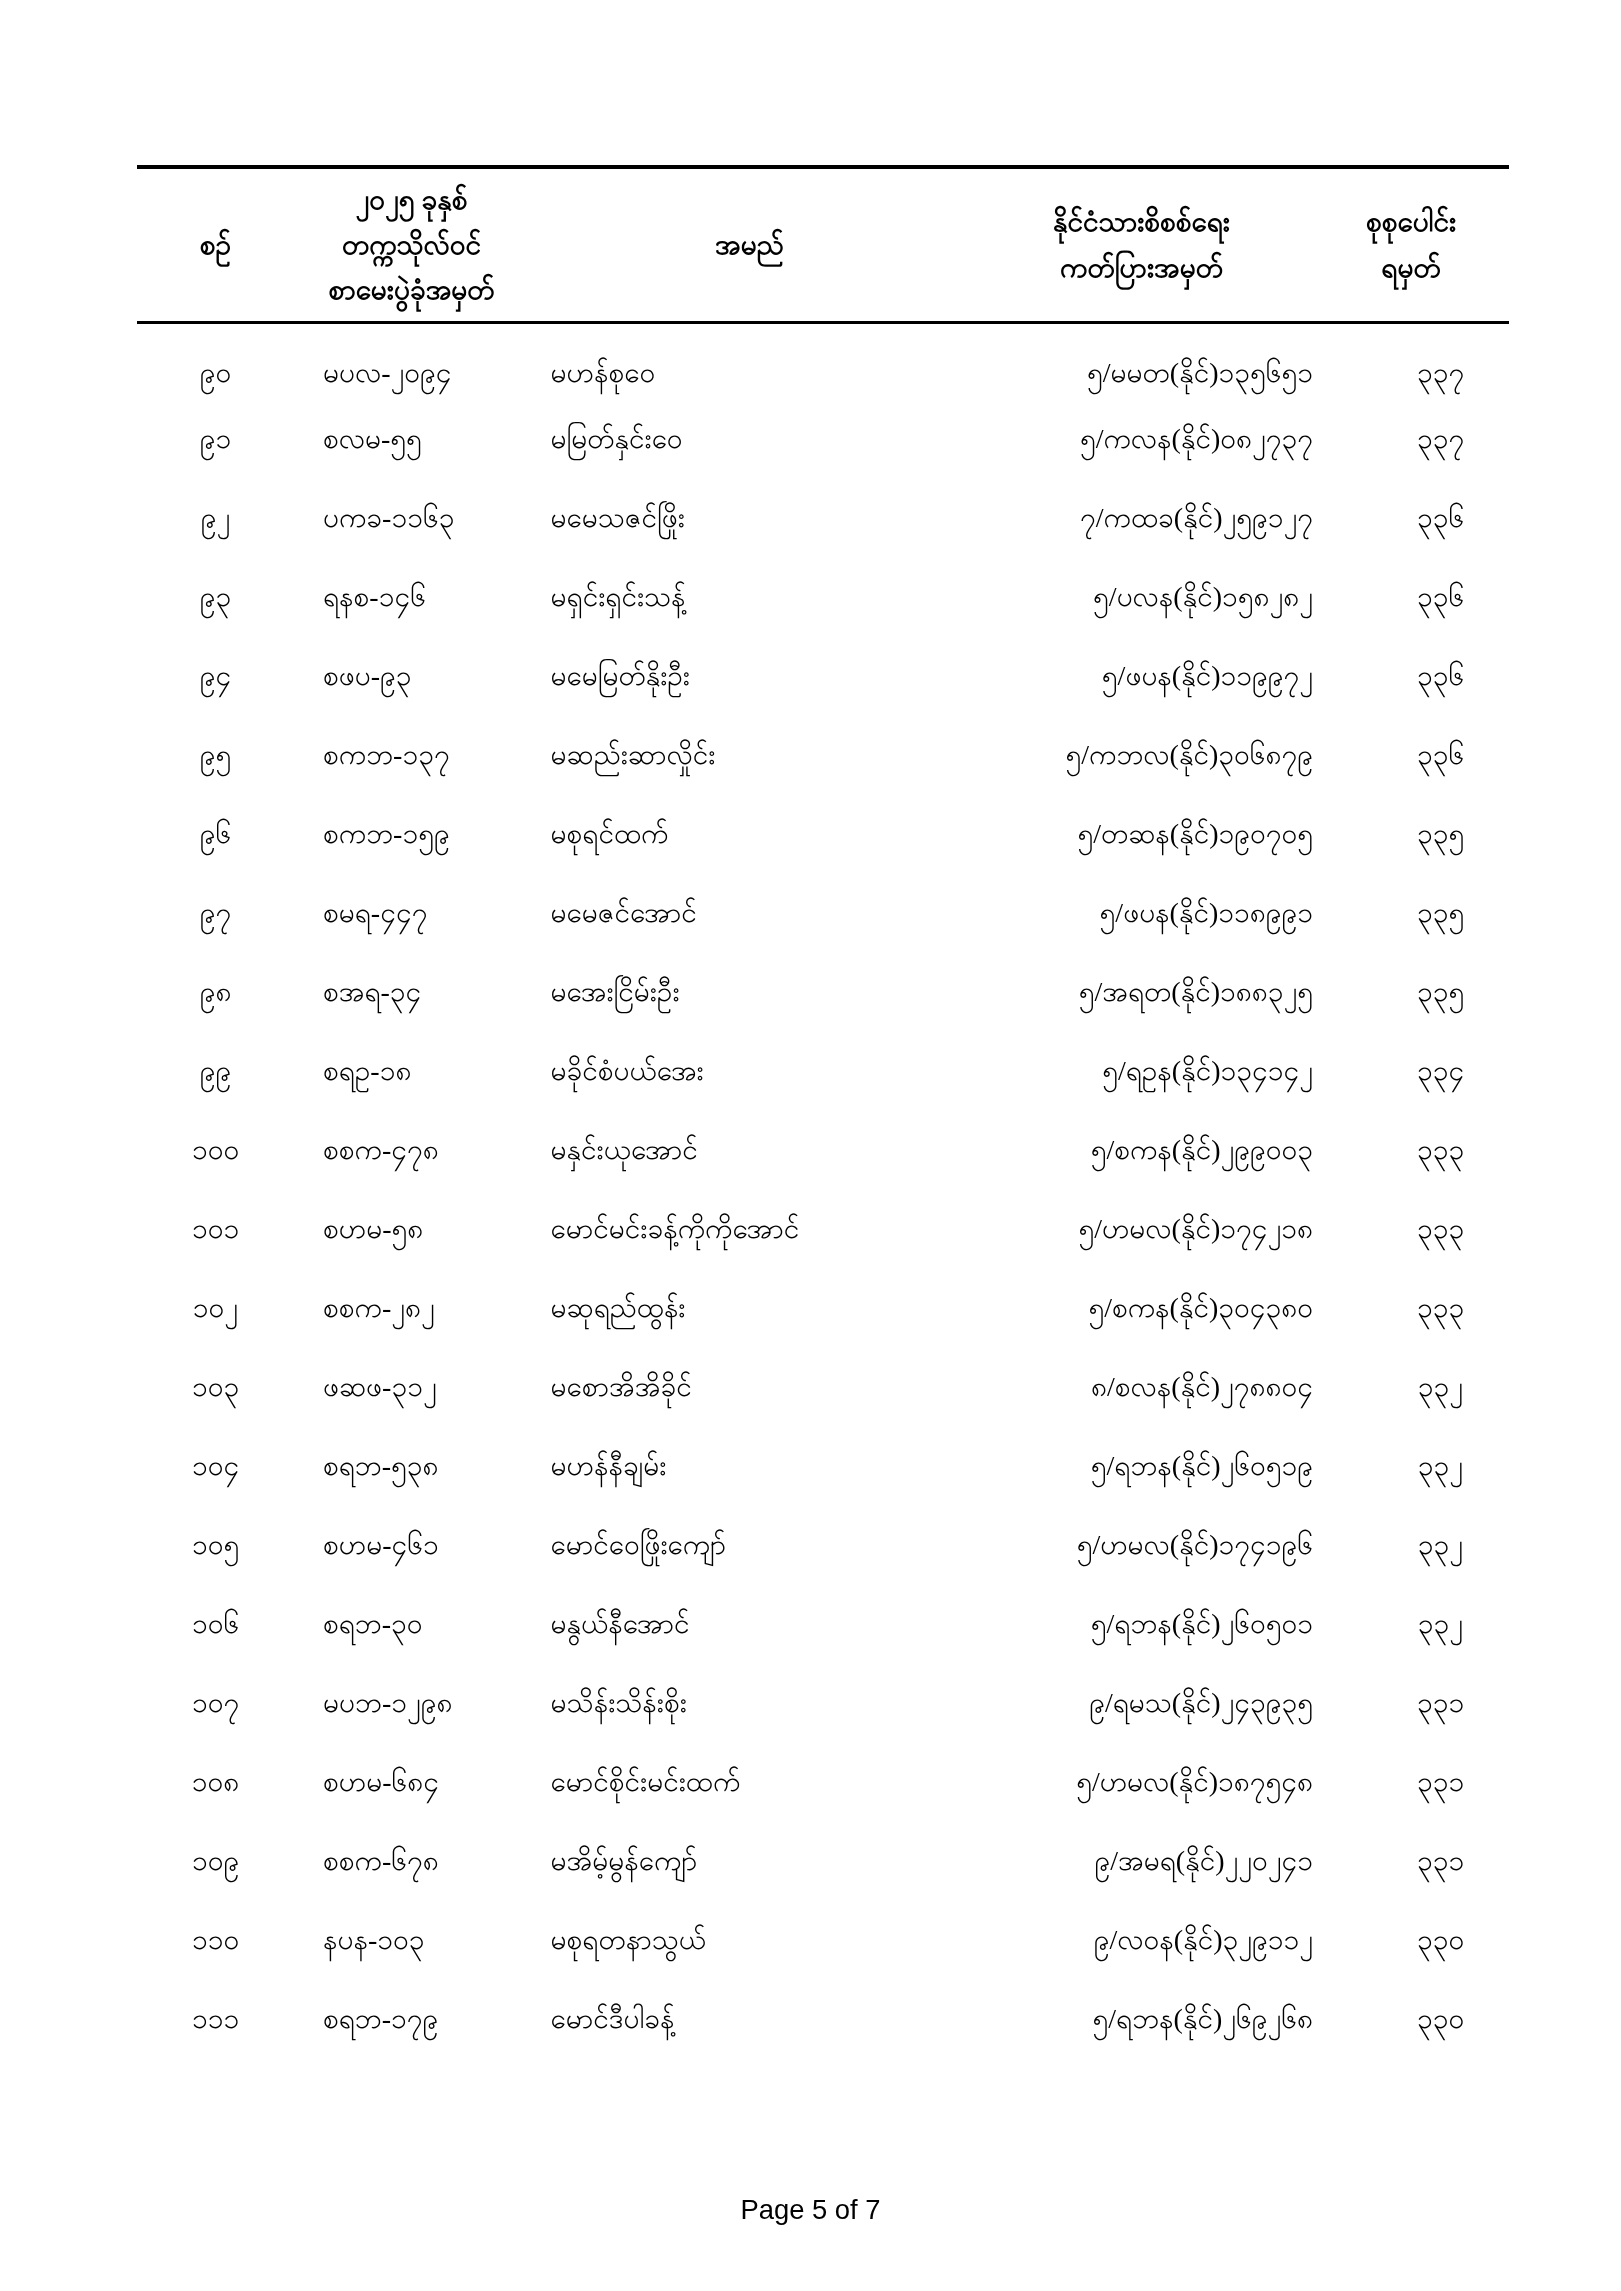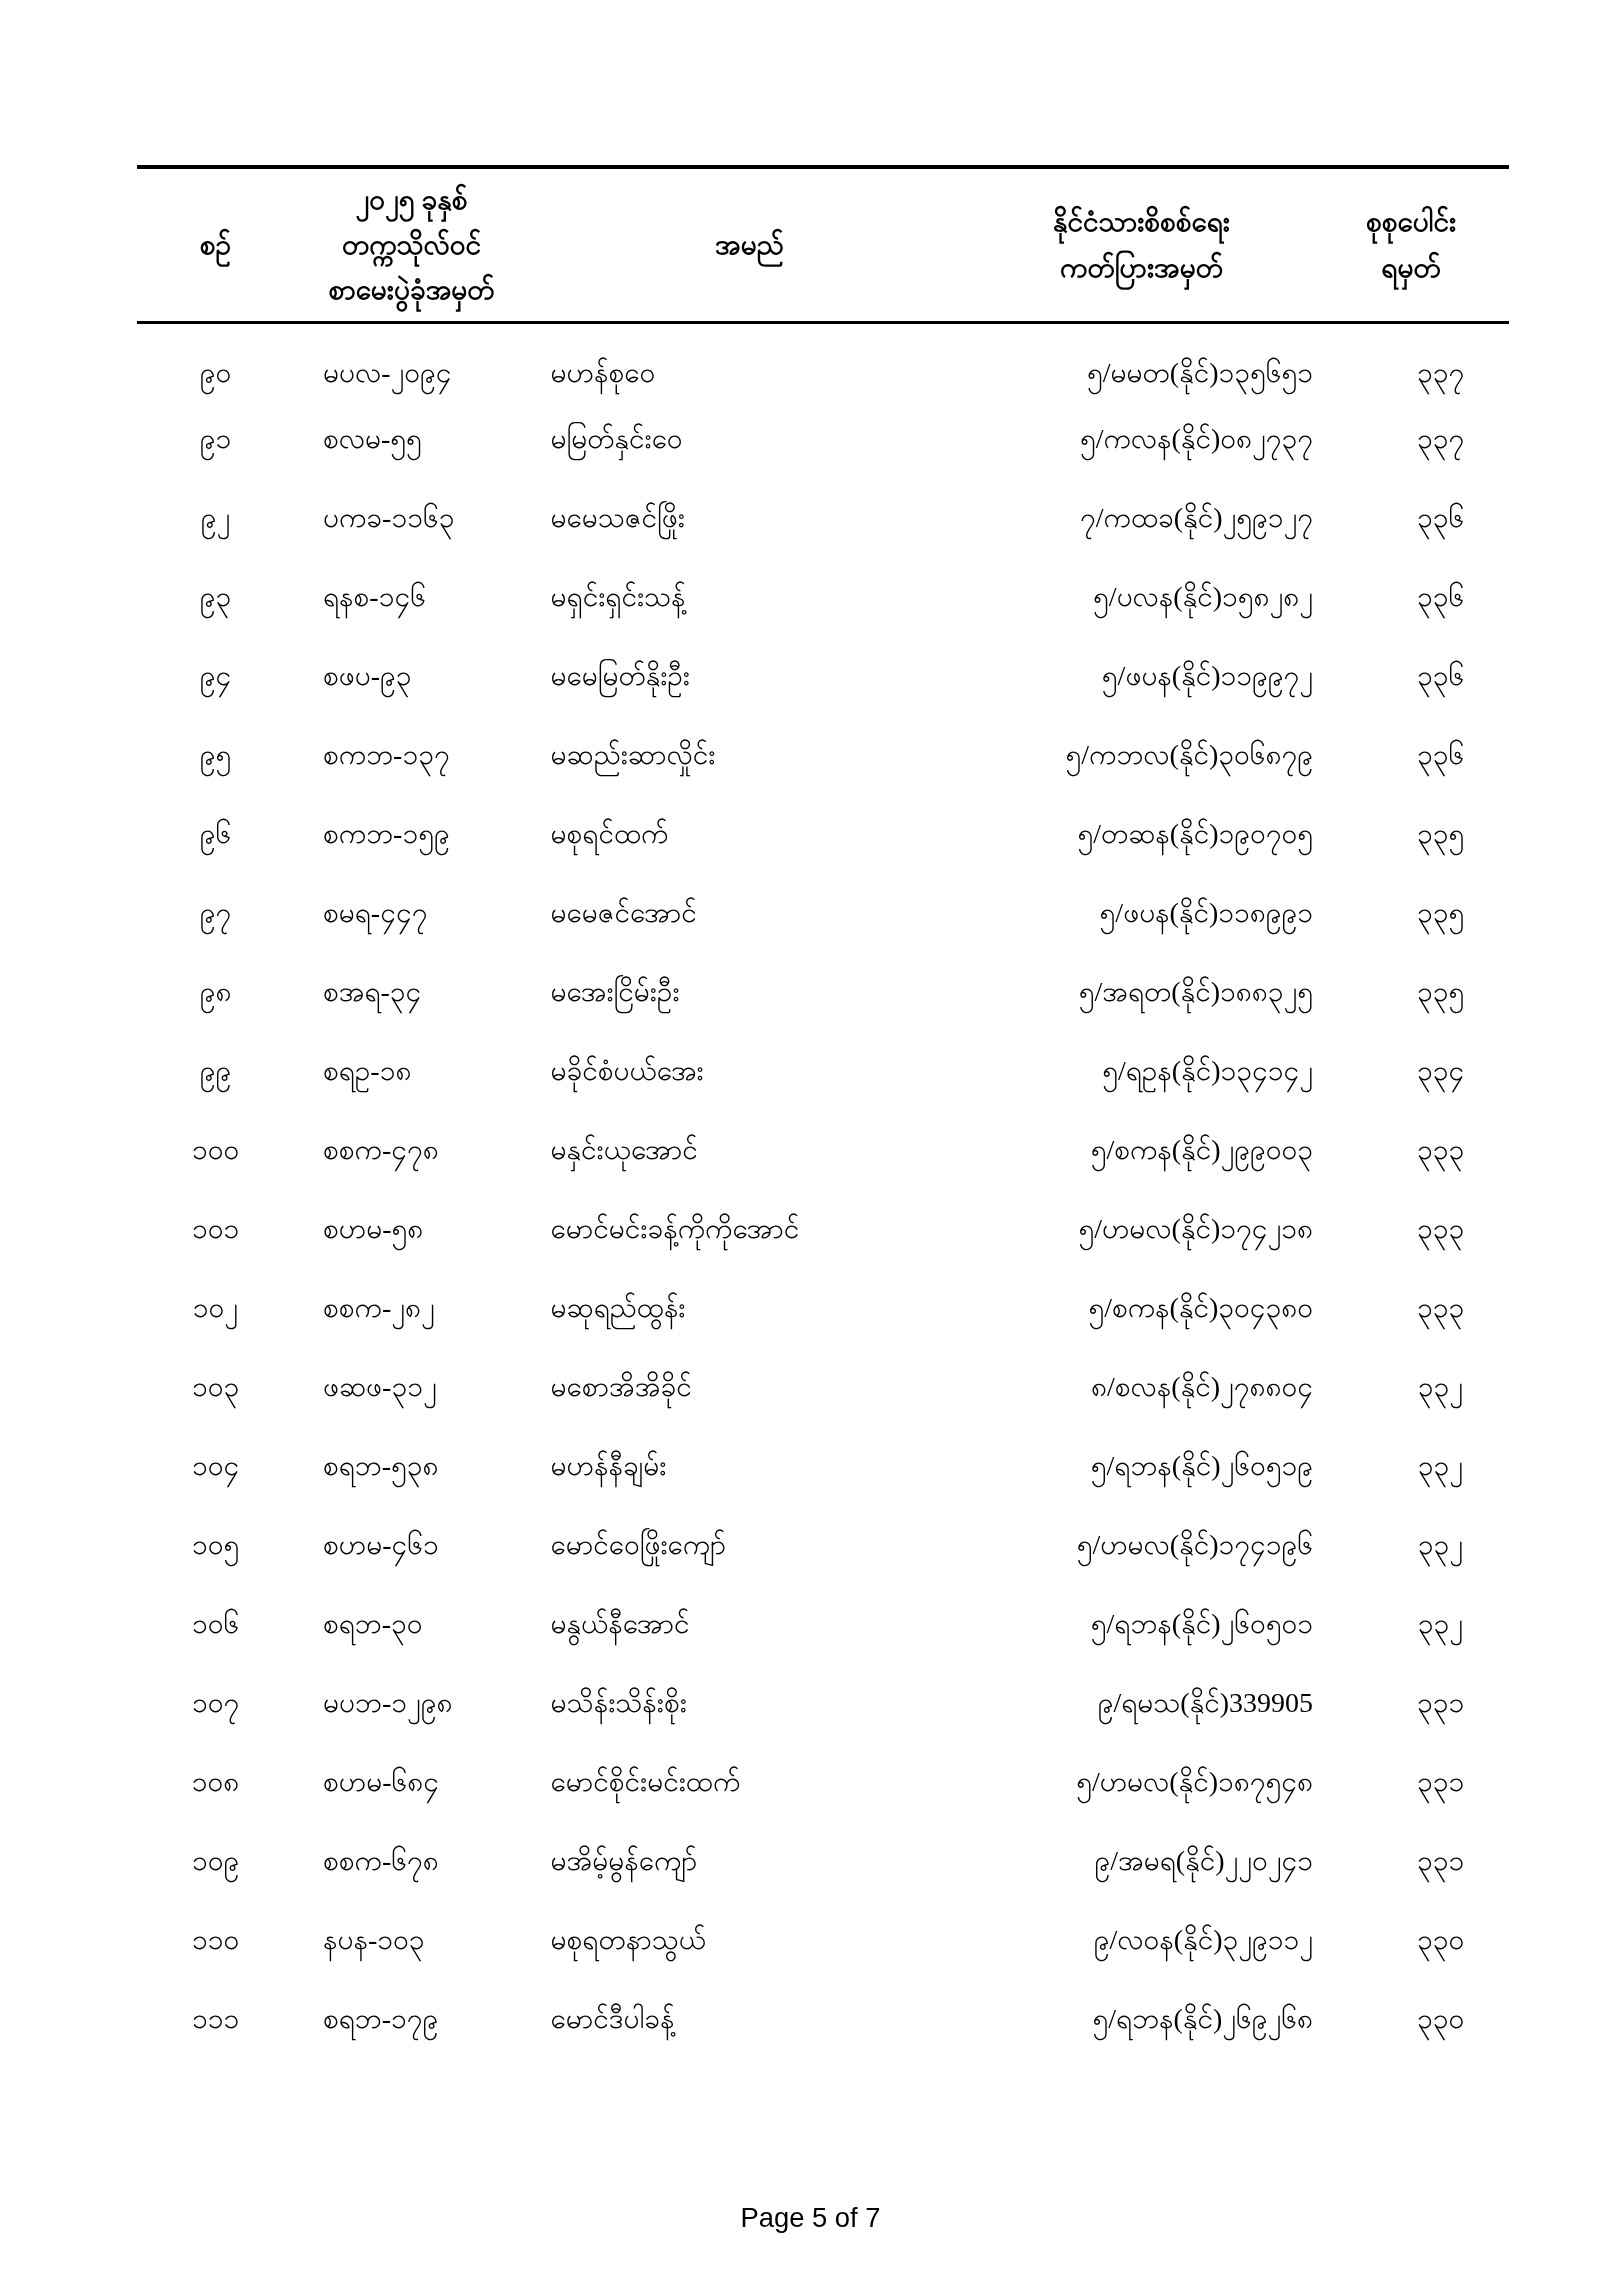--- a/index.html
+++ b/index.html
@@ -60,21 +60,20 @@
 
   .page-footer {
     position: absolute;
     left: 0;
     top: 2194px;
     width: 100%;
     text-align: center;
     font-family: "Liberation Sans", "DejaVu Sans", sans-serif;
     font-size: 27.4px;
     color: #000;
-    margin-top: 8px;
   }
 </style>
 </head>
 <body>
 
 <div class="page">
 
   <table class="results">
     <colgroup>
       <col class="c-serial">
@@ -223,21 +222,21 @@
       <td class="cell-serial">၁၀၆</td>
       <td class="cell-roll">စရဘ-၃၀</td>
       <td class="cell-name">မနွယ်နီအောင်</td>
       <td class="cell-nrc">၅/ရဘန(နိုင်)၂၆၀၅၀၁</td>
       <td class="cell-total">၃၃၂</td>
     </tr>
         <tr>
       <td class="cell-serial">၁၀၇</td>
       <td class="cell-roll">မပဘ-၁၂၉၈</td>
       <td class="cell-name">မသိန်းသိန်းစိုး</td>
-      <td class="cell-nrc">၉/ရမသ(နိုင်)339905</td>
+      <td class="cell-nrc">၉/ရမသ(နိုင်)၂၄၃၉၃၅</td>
       <td class="cell-total">၃၃၁</td>
     </tr>
         <tr>
       <td class="cell-serial">၁၀၈</td>
       <td class="cell-roll">စဟမ-၆၈၄</td>
       <td class="cell-name">မောင်စိုင်းမင်းထက်</td>
       <td class="cell-nrc">၅/ဟမလ(နိုင်)၁၈၇၅၄၈</td>
       <td class="cell-total">၃၃၁</td>
     </tr>
         <tr>

